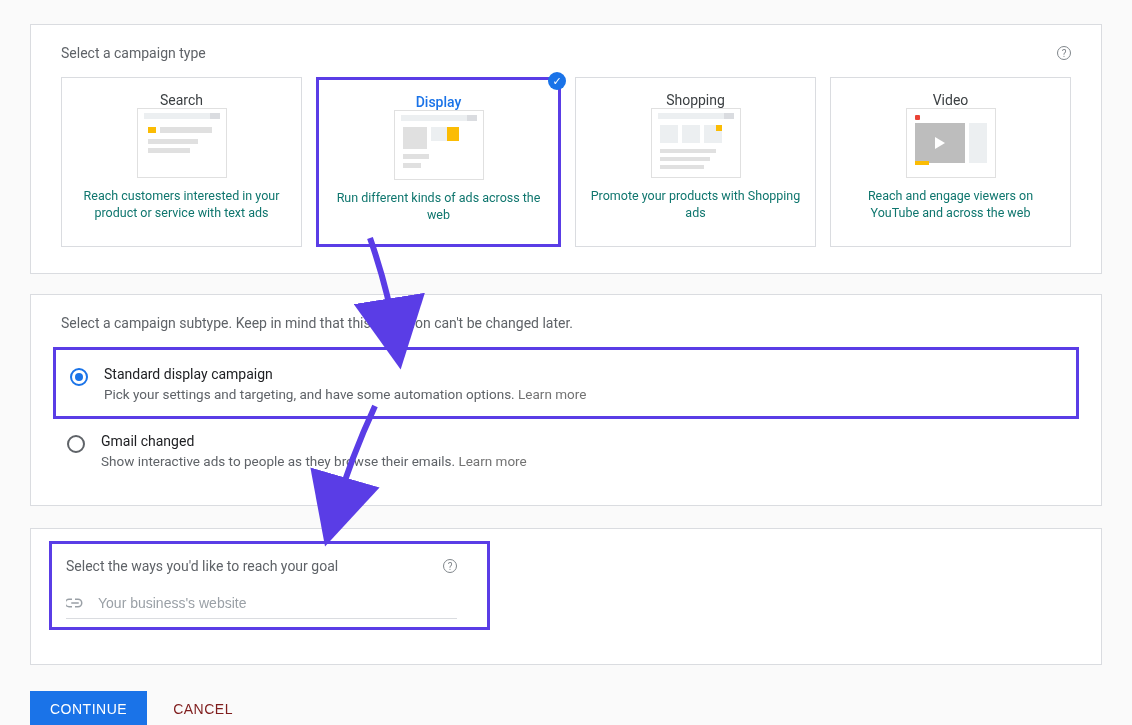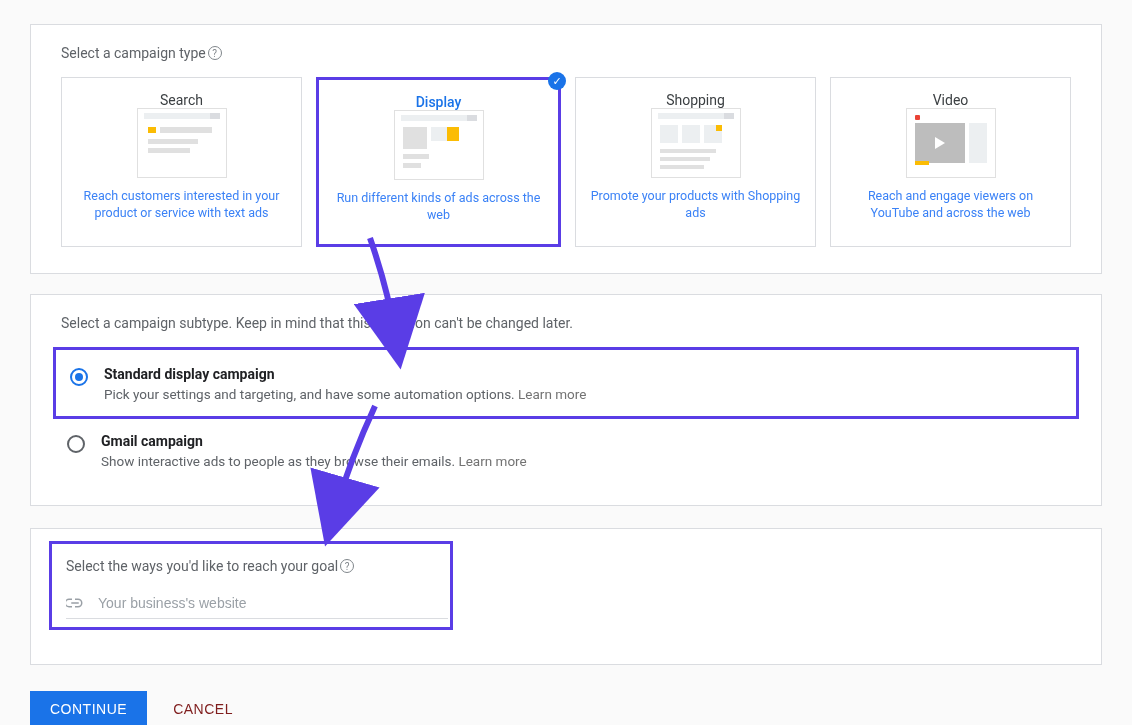--- a/index.html
+++ b/index.html
@@ -18,22 +18,23 @@
     border: 1px solid #dadce0;
     margin: 20px 30px 0 30px;
     padding: 20px 30px 26px 30px;
     position: relative;
   }
   .panel-heading {
     font-size: 14px;
     color: #5f6368;
     display: flex;
     align-items: center;
-    gap: 2px;
+    gap: 21px;
     margin-bottom: 16px;
+    justify-content: space-between;
   }
   .help-icon {
     width: 14px; height: 14px;
     border: 1.3px solid #80868b;
     border-radius: 50%;
     display: inline-flex;
     align-items: center;
     justify-content: center;
     font-size: 10px;
     color: #80868b;
@@ -66,21 +67,21 @@
     width: 90px;
     height: 70px;
     margin: 0 auto 10px auto;
     border: 1px solid #e0e0e0;
     background: #fff;
     position: relative;
     overflow: hidden;
   }
   .card-desc {
     font-size: 12.5px;
-    color: #3b82f6;
+    color: #0f766e;
     line-height: 1.35;
   }
   .check-badge {
     position: absolute;
     top: -8px; right: -8px;
     width: 18px; height: 18px;
     border-radius: 50%;
     background: #1a73e8;
     color: #fff;
     font-size: 11px;
@@ -142,33 +143,33 @@
     margin-top: 2px;
     display: flex;
     align-items: center;
     justify-content: center;
   }
   .radio.active { border-color: #1a73e8; }
   .radio.active::after {
     content:'';
     width:8px;height:8px;border-radius:50%;background:#1a73e8;
   }
-  .subtype-title { font-size: 14px; color:#202124; margin-bottom:4px;font-weight:bold; }
+  .subtype-title { font-size: 14px; color:#202124; margin-bottom:4px; }
   .subtype-desc { font-size: 13.5px; color:#5f6368; }
   .learn-more { color:#737373; }
 
   
   .goal-panel {
     margin-top: 22px;
   }
   .goal-inner-box {
     border: 3px solid #5a3de6;
     margin: -8px -12px 10px -12px;
-    padding: 14px 2px 8px 14px;
-    width: 404px;
+    padding: 14px 30px 8px 14px;
+    width: 441px;
   }
   .website-field {
     display: flex;
     align-items: center;
     gap: 12px;
     border-bottom: 1px solid #dadce0;
     padding: 8px 0 6px 0;
     margin-top: 12px;
   }
   .link-icon {
@@ -298,21 +299,21 @@
         <div class="subtype-title">Standard display campaign</div>
         <div class="subtype-desc">
           <span>Pick your settings and targeting, and have some automation options. </span><a class="learn-more">Learn more</a>
         </div>
       </div>
     </div>
 
     <div class="subtype-row">
       <div class="radio"></div>
       <div>
-        <div class="subtype-title">Gmail campaign</div>
+        <div class="subtype-title">Gmail changed</div>
         <div class="subtype-desc">
           <span>Show interactive ads to people as they browse their emails. </span><a class="learn-more">Learn more</a>
         </div>
       </div>
     </div>
   </div>
 
   <div class="panel goal-panel" style="padding-bottom:24px;">
     <div class="goal-inner-box">
       <div class="panel-heading" style="margin-bottom:0;">

